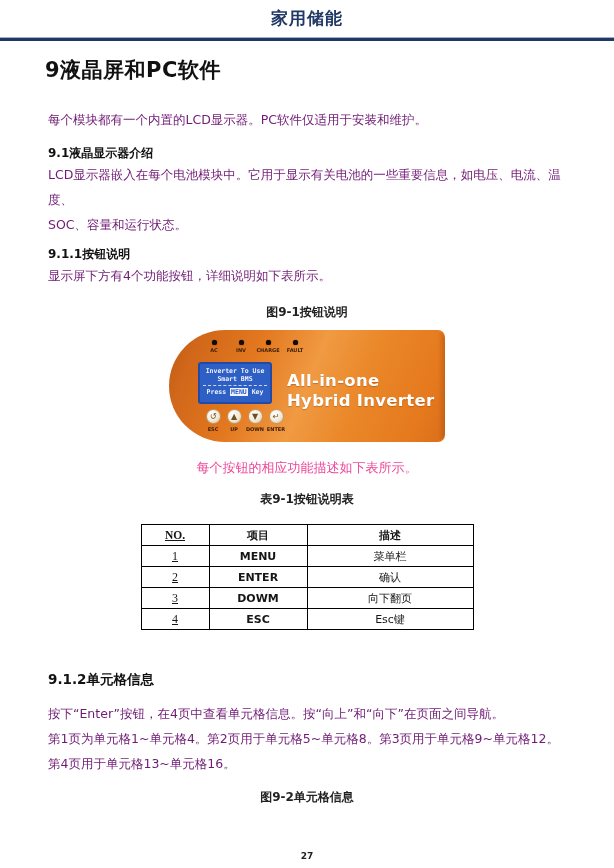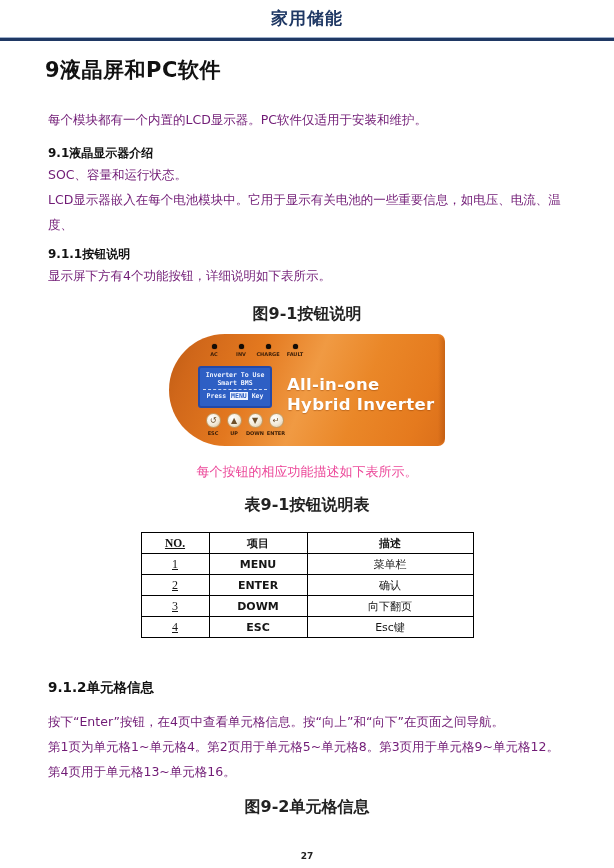--- a/index.html
+++ b/index.html
@@ -20,21 +20,21 @@
     background:linear-gradient(to bottom,#9fb1cc 0,#9fb1cc 1px,#1f3864 1px,#1f3864 100%);
   }
   
   .content { padding:0 48px; }
   .h1 { font-size:21px; font-weight:bold; color:#111; margin:15px 0 0 -3px; letter-spacing:0.5px; }
   .body-text { font-size:12.5px; line-height:25px; color:#701a75; }
   .intro { margin-top:23px; }
   .sec-heading { font-size:12px; font-weight:bold; color:#111; }
   .mt-sec { margin-top:13px; }
   .mt-sec2 { margin-top:9px; }
-  .fig-caption { text-align:center; font-size:16px; font-weight:bold; color:#222; }
+  .fig-caption { text-align:center; font-size:12px; font-weight:bold; color:#222; }
   .cap-91 { margin-top:16px; }
   .centered-sentence { text-align:center; font-size:13px; color:#ec4899; margin-top:17px; }
   .cap-table { margin-top:14px; }
   .cap-92 { margin-top:13px; }
   
   .device-wrap { width:276px; height:112px; margin:9px auto 0; position:relative; }
   .device-body {
     position:absolute; inset:0;
     border-radius:56px 7px 7px 56px;
     background:linear-gradient(112deg,#bf5c13 0%,#d0671a 10%,#e3781f 30%,#f09a43 50%,#ea8728 68%,#e57a1e 88%,#db6f1a 100%);
@@ -102,22 +102,22 @@
   </div>
   <div class="header-rule"></div>
 
   <div class="content">
 
     <div class="h1">9液晶屏和PC软件</div>
 
     <p class="body-text intro">每个模块都有一个内置的LCD显示器。PC软件仅适用于安装和维护。</p>
 
     <div class="sec-heading mt-sec">9.1液晶显示器介绍</div>
+    <p class="body-text">LCD显示器嵌入在每个电池模块中。它用于显示有关电池的一些重要信息，如电压、电流、温度、</p>
     <p class="body-text">SOC、容量和运行状态。</p>
-    <p class="body-text">LCD显示器嵌入在每个电池模块中。它用于显示有关电池的一些重要信息，如电压、电流、温度、</p>
 
     <div class="sec-heading mt-sec2">9.1.1按钮说明</div>
     <p class="body-text">显示屏下方有4个功能按钮，详细说明如下表所示。</p>
 
     <div class="fig-caption cap-91">图9-1按钮说明</div>
 
     <div class="device-wrap">
       <div class="device-body">
 
         <div class="led-row">

